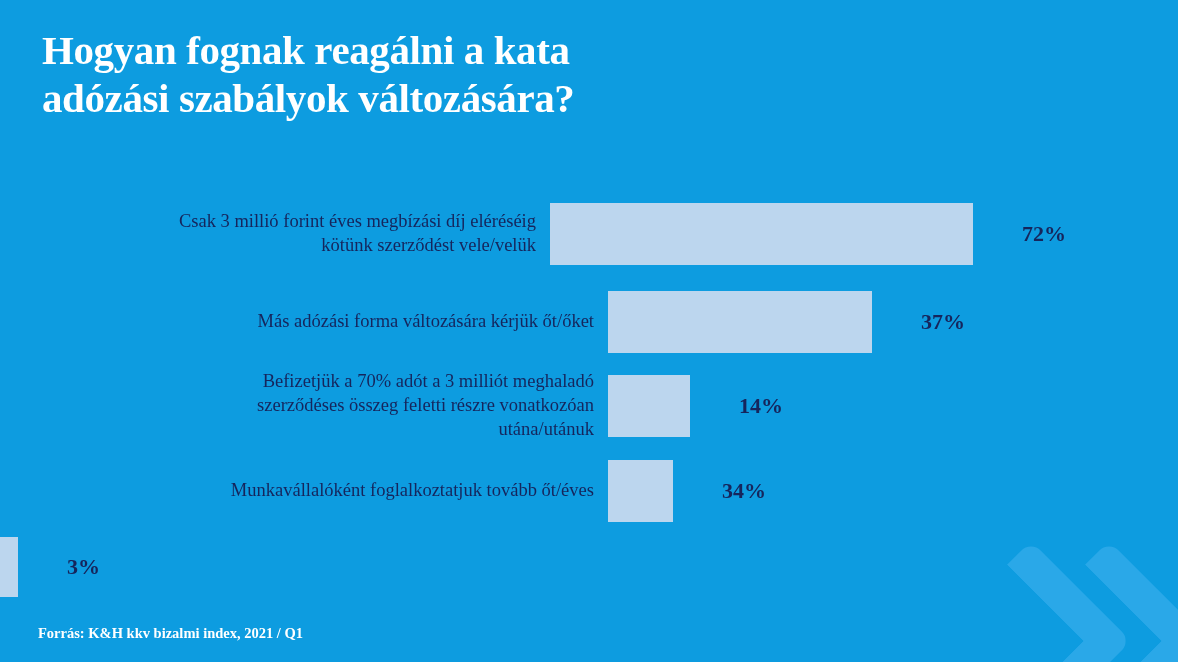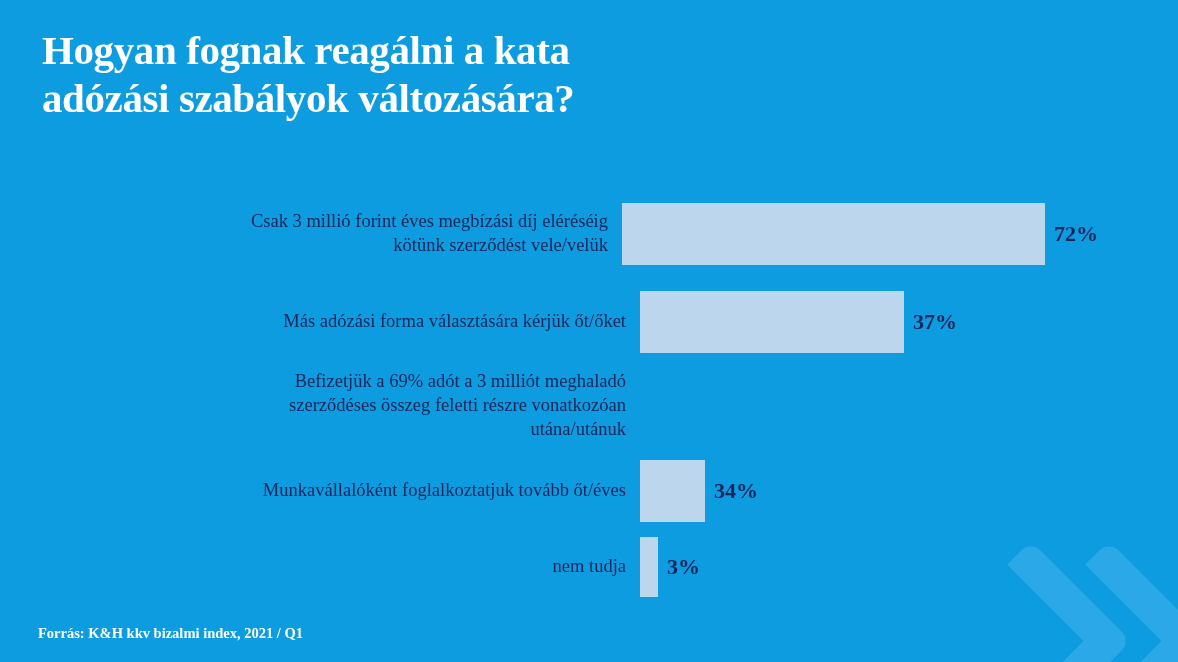--- a/index.html
+++ b/index.html
@@ -56,24 +56,23 @@
     font-size: 41px;
     line-height: 1.18;
     font-weight: bold;
     letter-spacing: -0.4px;
     white-space: pre-line;
   }
 
   
   .chart {
     position: absolute;
-    left: 12px;
+    left: 0;
     top: 190px;
     width: 1066px;
-    padding-left: 20px;
   }
   .row {
     position: relative;
     display: flex;
     align-items: center;
     width: 100%;
   }
   .cat-label {
     width: 608px;
     padding-right: 14px;
@@ -83,20 +82,21 @@
     font-size: 18.5px;
     line-height: 1.28;
     font-weight: normal;
     white-space: pre-line;
   }
   .bar-zone {
     flex: 1 1 auto;
     display: flex;
     align-items: center;
     height: 100%;
+    gap: 40px;
   }
   .bar {
     background: #bcd6ee;
     height: 62px;
     flex: 0 0 auto;
   }
   .bar-value {
     color: #16255c;
     font-size: 22px;
     font-weight: bold;
@@ -131,40 +131,43 @@
   <div class="chart" id="chart">
       <div class="row" style="height: 88px;">
         <div class="cat-label">Csak 3 millió forint éves megbízási díj eléréséig
 kötünk szerződést vele/velük</div>
         <div class="bar-zone">
           <div class="bar" style="width: 423px;"></div>
           <div class="bar-value">72%</div>
         </div>
       </div>
       <div class="row" style="height: 88px;">
-        <div class="cat-label">Más adózási forma választására kérjük őt/őket</div>
+        <div class="cat-label">Más adózási forma változására kérjük őt/őket</div>
         <div class="bar-zone">
           <div class="bar" style="width: 264px;"></div>
           <div class="bar-value">37%</div>
         </div>
       </div>
       <div class="row" style="height: 80px;">
-        <div class="cat-label">Befizetjük a 69% adót a 3 milliót meghaladó
+        <div class="cat-label">Befizetjük a 70% adót a 3 milliót meghaladó
 szerződéses összeg feletti részre vonatkozóan
 utána/utánuk</div>
+        <div class="bar-zone">
+          <div class="bar" style="width: 82px;"></div>
+          <div class="bar-value">14%</div>
+        </div>
       </div>
       <div class="row" style="height: 90px;">
         <div class="cat-label">Munkavállalóként foglalkoztatjuk tovább őt/éves</div>
         <div class="bar-zone">
           <div class="bar" style="width: 65px;"></div>
           <div class="bar-value">34%</div>
         </div>
       </div>
       <div class="row" style="height: 62px;">
-        <div class="cat-label">nem tudja</div>
         <div class="bar-zone">
           <div class="bar" style="width: 18px; height: 60px;"></div>
           <div class="bar-value">3%</div>
         </div>
       </div>
     </div>
 
   <div class="source">Forrás: K&amp;H kkv bizalmi index, 2021 / Q1</div>
 
 </div>

